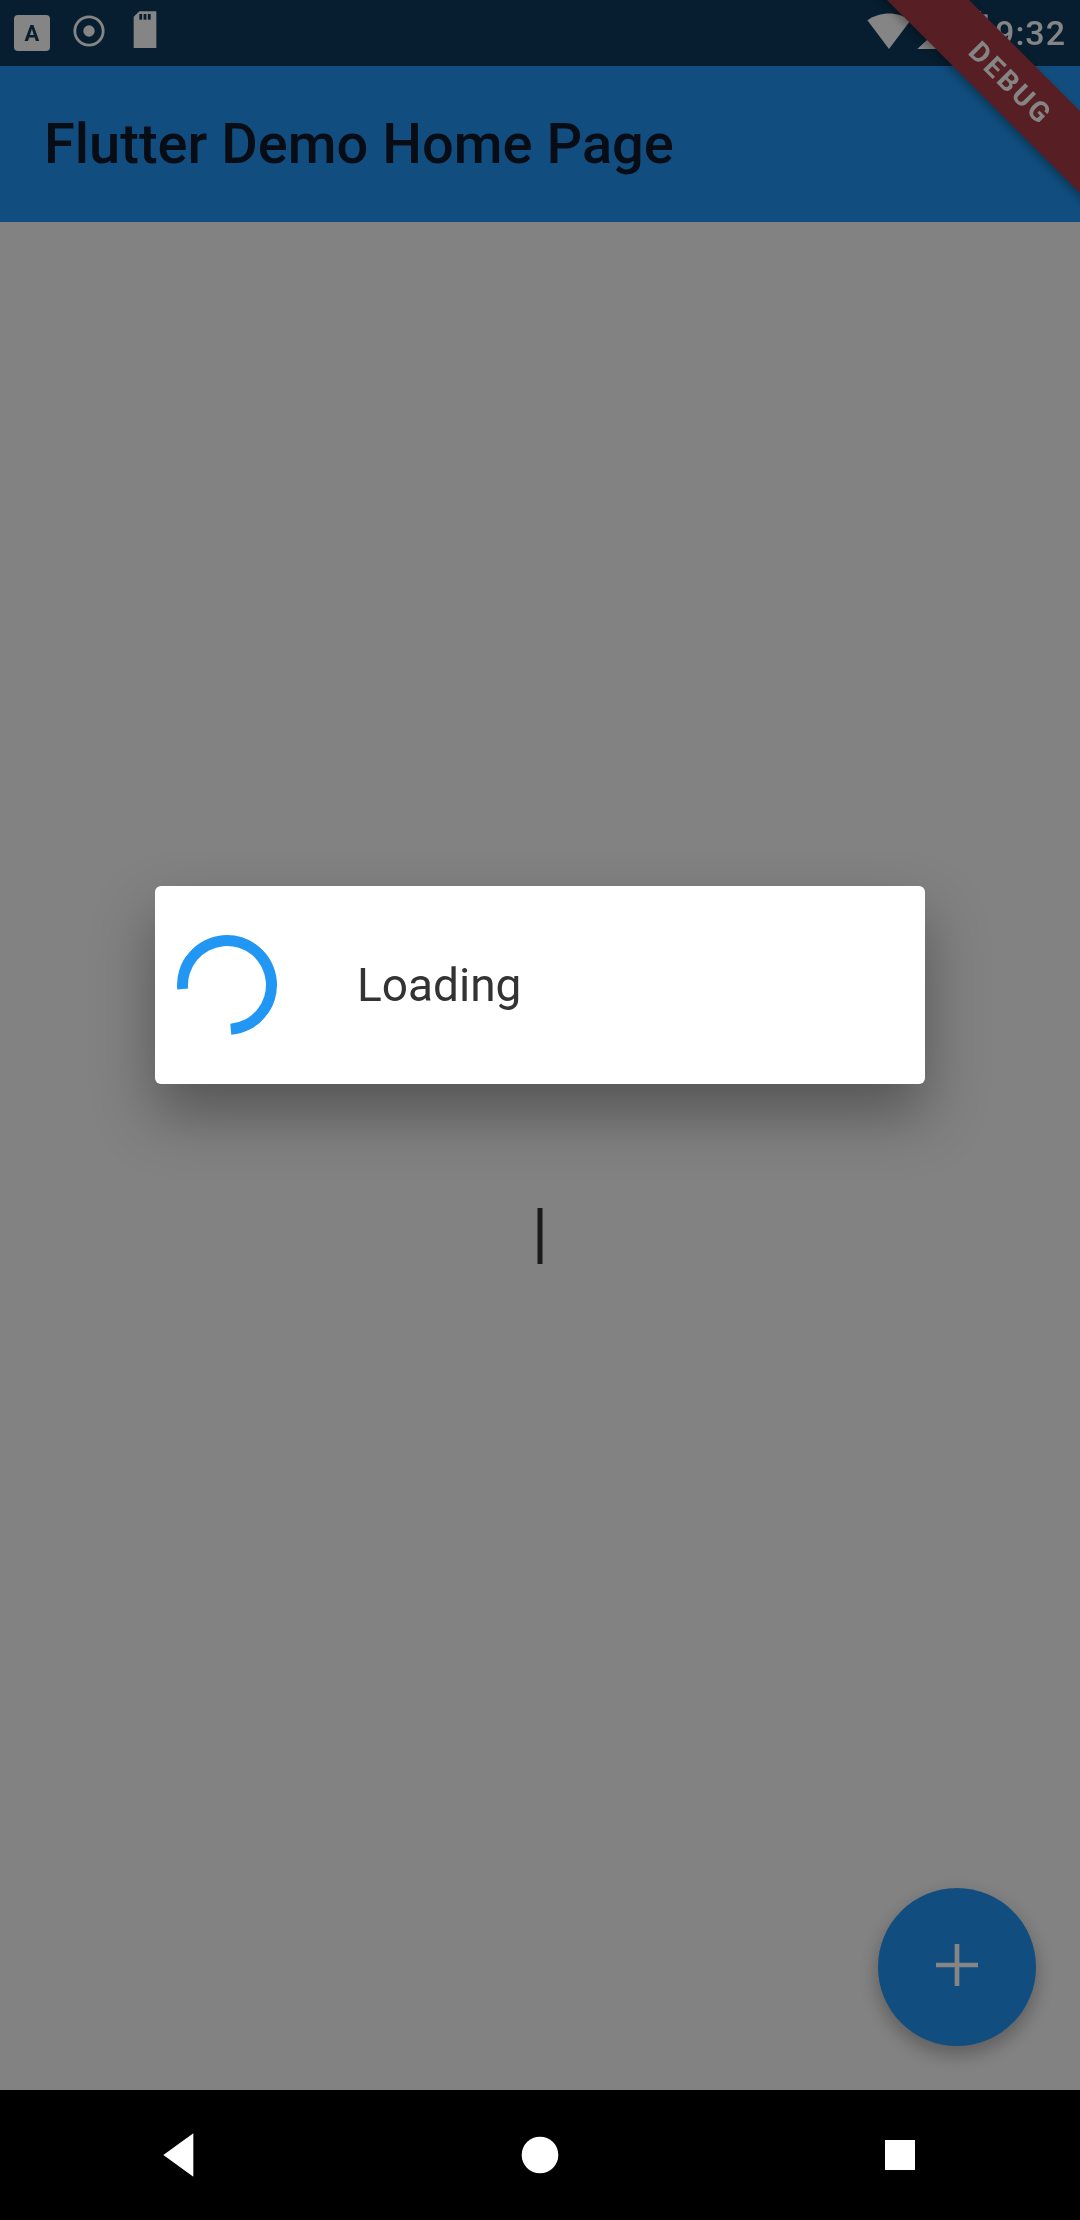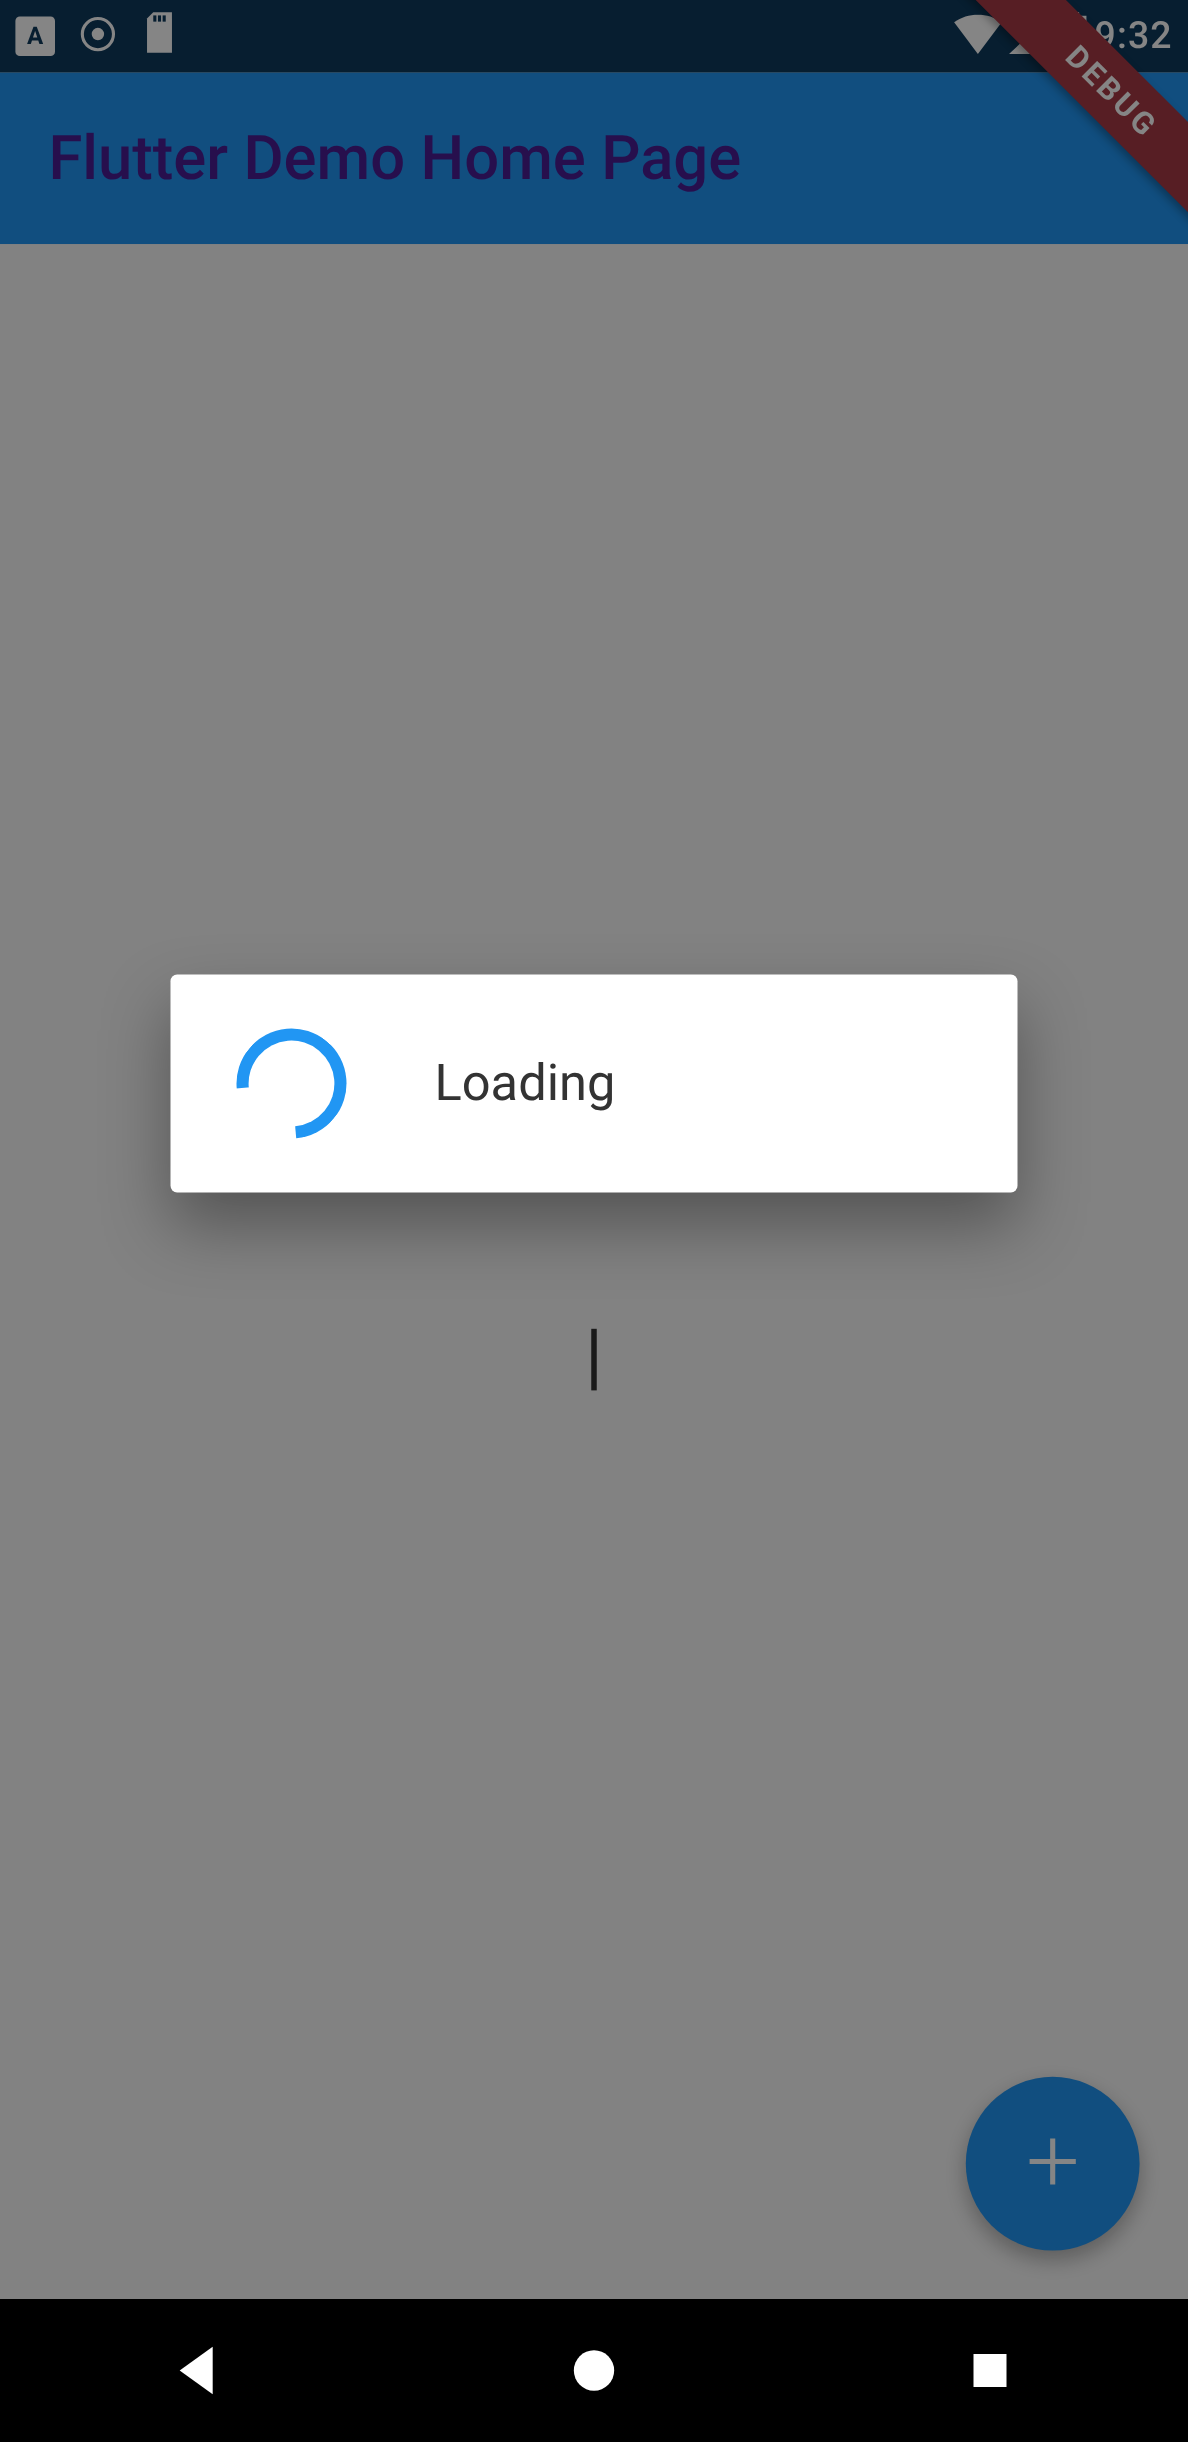--- a/index.html
+++ b/index.html
@@ -34,21 +34,21 @@
     }
     .status-time { font-size: 34px; font-weight: 500; letter-spacing:1px; }
 
     
     .app-bar {
       height: 156px;
       background: #2196f3;
       display: flex;
       align-items: center;
       padding: 0 44px;
-      color: #4c1d95;
+      color: #0f172a;
     }
     .app-title { font-size: 56px; font-weight: 500; }
 
     
     .content {
       position: relative;
       height: calc(2220px - 66px - 156px - 130px);
       background: #fafafa;
     }
     .cursor-caret {
@@ -103,21 +103,21 @@
 
     
     .dialog {
       width: 770px;
       height: 198px;
       background: #fff;
       border-radius: 6px;
       box-shadow: 0 30px 60px rgba(0,0,0,0.35);
       display:flex;
       align-items:center;
-      padding: 0 60px;
+      padding: 0 22px;
       margin-top: -120px;
     }
     .spinner {
       width: 100px; height:100px;
       border-radius:50%;
       border: 11px solid transparent;
       border-top-color:#2196f3;
       border-left-color:#2196f3;
       border-bottom-color:#2196f3;
       transform: rotate(130deg);

